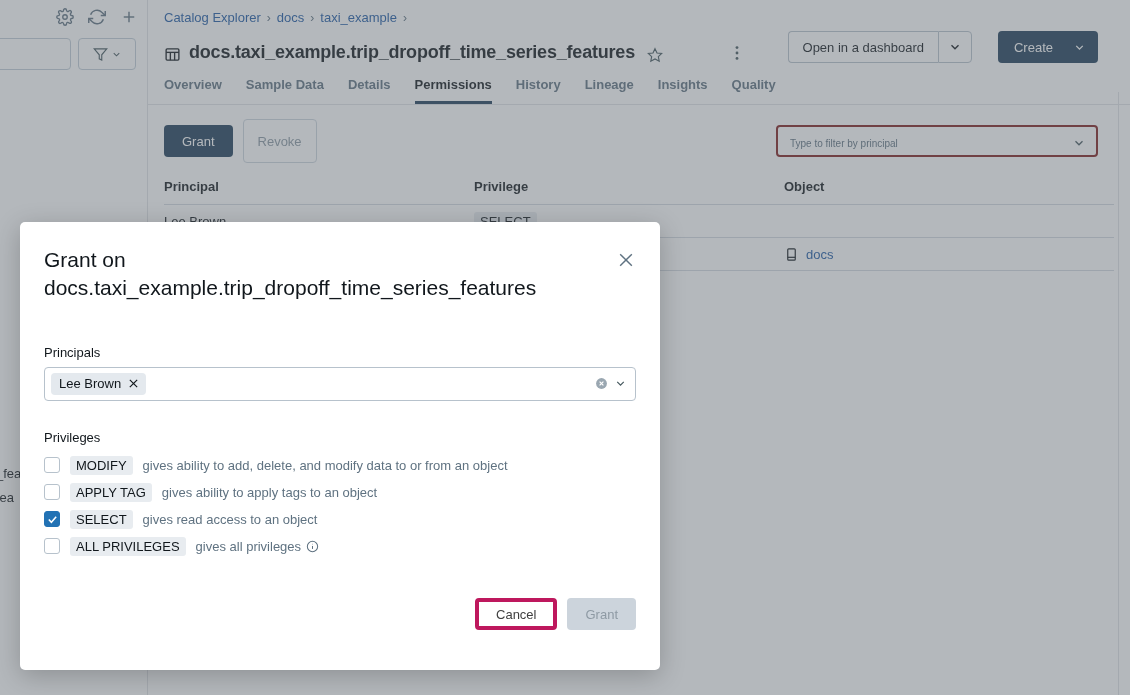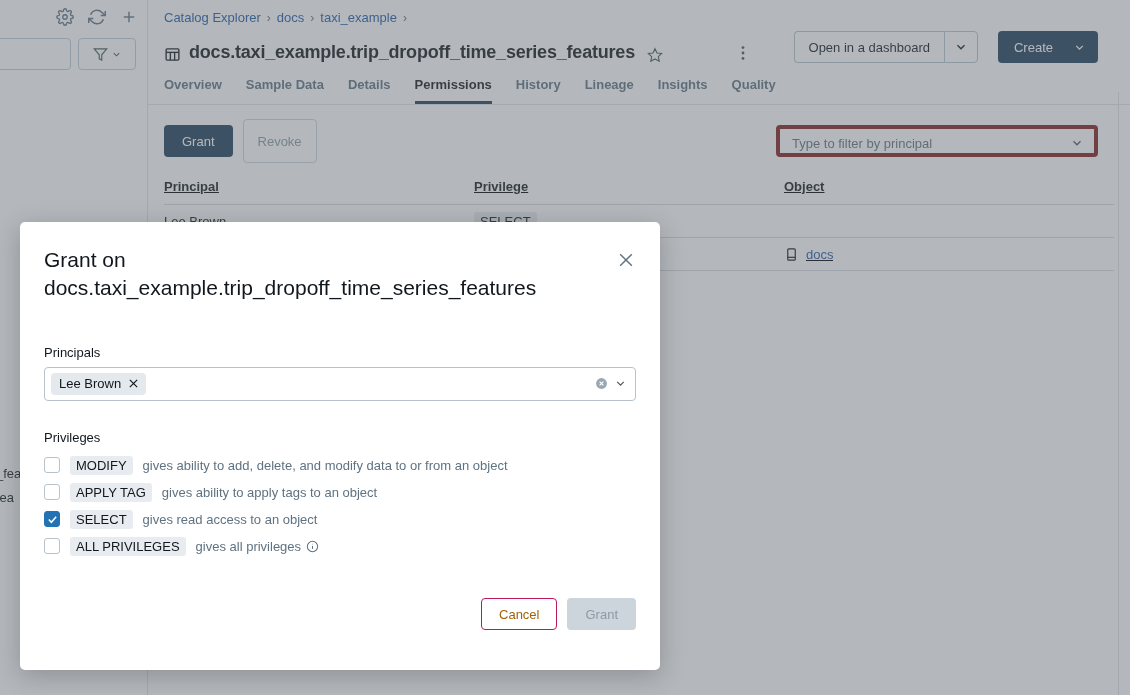--- a/index.html
+++ b/index.html
@@ -59,21 +59,21 @@
   }
   .table-icon { width: 17px; height: 17px; color: #11171c; flex: 0 0 auto; }
   .page-title {
     font-size: 18px; font-weight: bold; color: #11171c;
     white-space: nowrap; letter-spacing: -0.2px;
   }
   .star-icon { width: 16px; height: 16px; color: #45585e; margin-left: 4px; }
   .title-spacer { flex: 1 1 auto; }
   .kebab { width: 20px; height: 20px; color: #45585e; margin-right: 14px; }
 
-  .split-btn { display: flex; height: 32px; margin-right: 12px; padding-left: 19px; }
+  .split-btn { display: flex; height: 32px; margin-right: 18px; padding-left: 19px; }
   .split-main {
     border: 1px solid #b7c2cc; border-right: none;
     border-radius: 4px 0 0 4px; background: #fff;
     font-size: 13px; color: #11171c;
     padding: 0 14px; display: flex; align-items: center; white-space: nowrap;
   }
   .split-caret {
     border: 1px solid #b7c2cc; border-radius: 0 4px 4px 0; background: #fff;
     width: 34px; display: flex; align-items: center; justify-content: center;
   }
@@ -103,28 +103,28 @@
     height: 32px; background: #1f3e5a; color: #fff; border-radius: 4px;
     font-size: 13px; padding: 0 18px; display: flex; align-items: center;
   }
   .btn-revoke {
     height: 44px; background: #fff; color: #8a98a3; border: 1px solid #cdd6de;
     border-radius: 4px; font-size: 13px; padding: 0 14px;
     display: flex; align-items: center;
   }
   .toolbar-spacer { flex: 1 1 auto; }
   .filter-select {
-    width: 322px; height: 32px; border: 4px solid #7f1d1d; border-radius: 4px;
+    width: 322px; height: 32px; border: 2px solid #7f1d1d; border-radius: 4px;
     background: #fff; display: flex; align-items: center; padding: 4px 10px 0 12px;
-    font-size: 13px; color: #5f7281; margin-right: 16px;
+    font-size: 10px; color: #5f7281; margin-right: 16px;
   }
   .filter-select .ph { flex: 1 1 auto; }
   .filter-select .ic { width: 14px; height: 14px; color: #45585e; }
 
-  .perm-table { margin: 16px 16px 0 16px; text-decoration: underline; }
+  .perm-table { margin: 16px 16px 0 16px; }
   .perm-head {
     display: flex; font-size: 13px; font-weight: bold; color: #11171c;
     padding-bottom: 10px; border-bottom: 1px solid #d4dae0;
   }
   .perm-row {
     display: flex; font-size: 13px; color: #11171c;
     height: 33px; align-items: center; border-bottom: 1px solid #d4dae0;
   }
   .c-principal { width: 310px; flex: 0 0 310px; }
   .c-privilege { width: 310px; flex: 0 0 310px; }
@@ -197,22 +197,22 @@
     font-size: 13px; color: #11171c;
   }
   .priv-desc { font-size: 13px; color: #5f7281; display: flex; align-items: center; gap: 5px; }
   .info-ic { width: 13px; height: 13px; color: #5f7281; }
 
   .modal-footer {
     margin-top: auto; display: flex; justify-content: flex-end; gap: 10px;
     padding-bottom: 16px;
   }
   .btn-cancel {
-    height: 32px; border: 1px solid #be185d; border-radius: 4px; background: #fff;
-    color: #a16207; font-size: 13px; padding: 0 17px; display: flex; align-items: center;
+    height: 32px; border: 4px solid #be185d; border-radius: 4px; background: #fff;
+    color: #404040; font-size: 13px; padding: 0 17px; display: flex; align-items: center;
   }
   .btn-grant-dis {
     height: 32px; border-radius: 4px; background: #ccd4dc; color: #8e9aa4;
     font-size: 13px; padding: 0 18px; display: flex; align-items: center;
   }
 </style>
 </head>
 <body>
 
 <div id="root">

